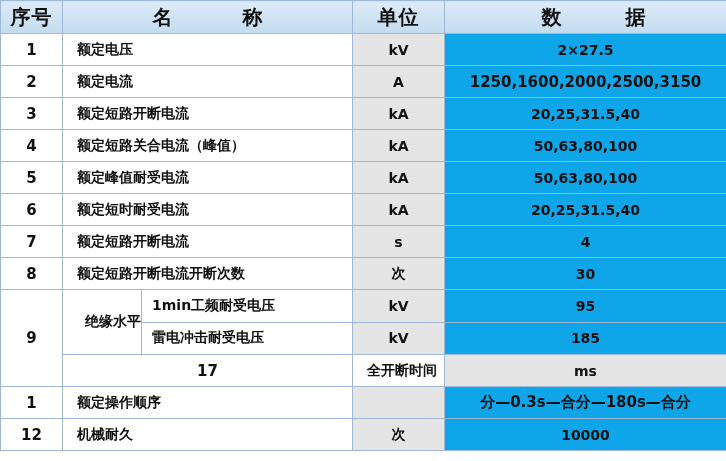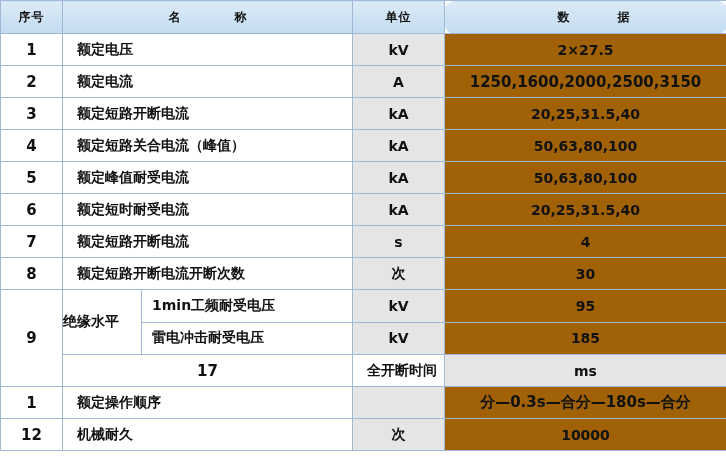--- a/index.html
+++ b/index.html
@@ -19,34 +19,34 @@
     table-layout: fixed;
   }
   .spec-table col.c-no    { width: 62px; }
   .spec-table col.c-name  { width: 290px; }
   .spec-table col.c-unit  { width: 92px; }
   .spec-table col.c-data  { width: 282px; }
 
   .spec-table th, .spec-table td {
     border: 1px solid #9fb8d6;
     padding: 0;
-    font-size: 12px;
+    font-size: 20px;
     color: #111111;
   }
   thead th {
     background: linear-gradient(to bottom, #dceaf7 0%, #c3dcf0 100%);
     height: 32px;
     font-weight: bold;
     font-size: 15px;
     letter-spacing: 1px;
     text-align: center;
     color: #10334f;
   }
   thead th.th-name { letter-spacing: 10px; padding-left: 10px; }
-  thead th.th-data { letter-spacing: 8px; padding-left: 24px; border-radius: 9px; }
+  thead th.th-data { letter-spacing: 8px; padding-left: 24px; }
 
   tbody tr { height: 32px; }
   tbody tr.tall { height: 33px; }
 
   td.cell-no {
     text-align: center;
     font-weight: bold;
     font-size: 15px;
     background: #ffffff;
   }
@@ -60,21 +60,21 @@
   td.cell-unit {
     text-align: center;
     font-weight: bold;
     font-size: 14px;
     background: #e5e5e5;
   }
   td.cell-data {
     text-align: center;
     font-weight: bold;
     font-size: 14px;
-    background: #a16207;
+    background: #0ea5e9;
   }
   td.cell-data.small { font-size: 15px; }
   .nested {
     border-collapse: collapse;
     width: 100%;
     height: 100%;
     table-layout: fixed;
   }
   .nested td {
     border: 0;
@@ -165,21 +165,21 @@
       <td class="cell-unit">次</td>
       <td class="cell-data">30</td>
     </tr>
 
     <tr class="tall">
       <td class="cell-no" rowspan="2">9</td>
       <td class="cell-name" colspan="1" style="padding:0;">
         <table class="nested">
           <tbody>
               <tr>
-            <td class="lbl" style="width:78px;text-align:left;padding-left:0;border-right:1px solid #9fb8d6;border-bottom:0;" rowspan="2">绝缘水平</td>
+            <td class="lbl" style="width:78px;text-align:right;padding-left:0;border-right:1px solid #9fb8d6;border-bottom:0;" rowspan="2">绝缘水平</td>
             <td class="lbl">1min工频耐受电压</td>
           </tr>
           <tr>
             <td class="lbl">雷电冲击耐受电压</td>
           </tr>
         </tbody>
           </table>
       </td>
       <td class="cell-unit" style="padding:0;">
         <table class="nested">

